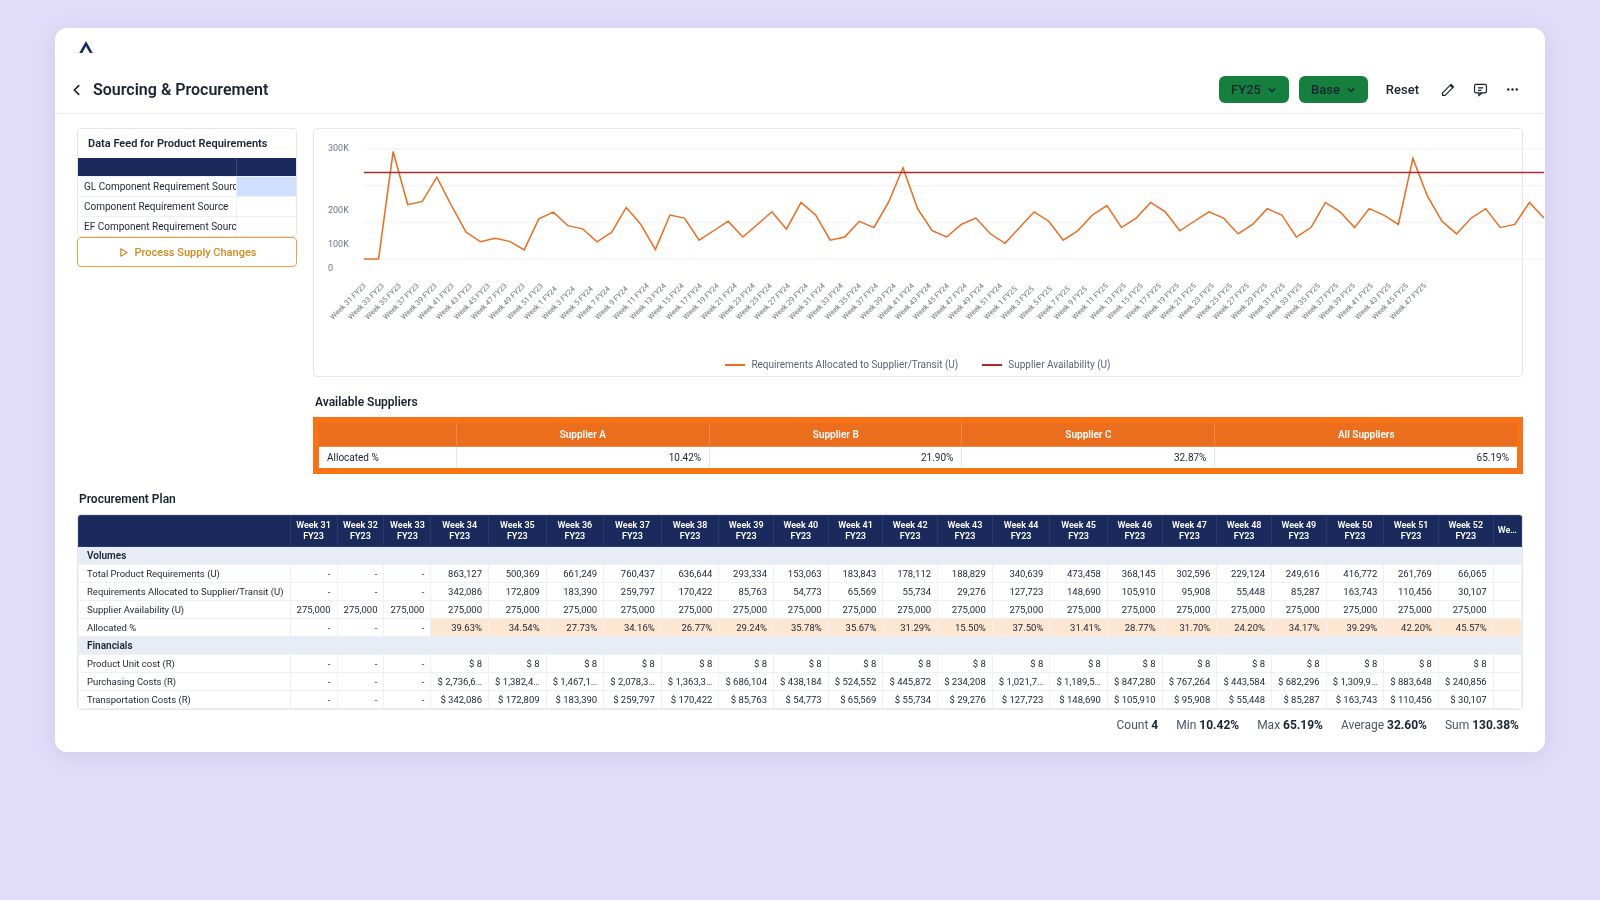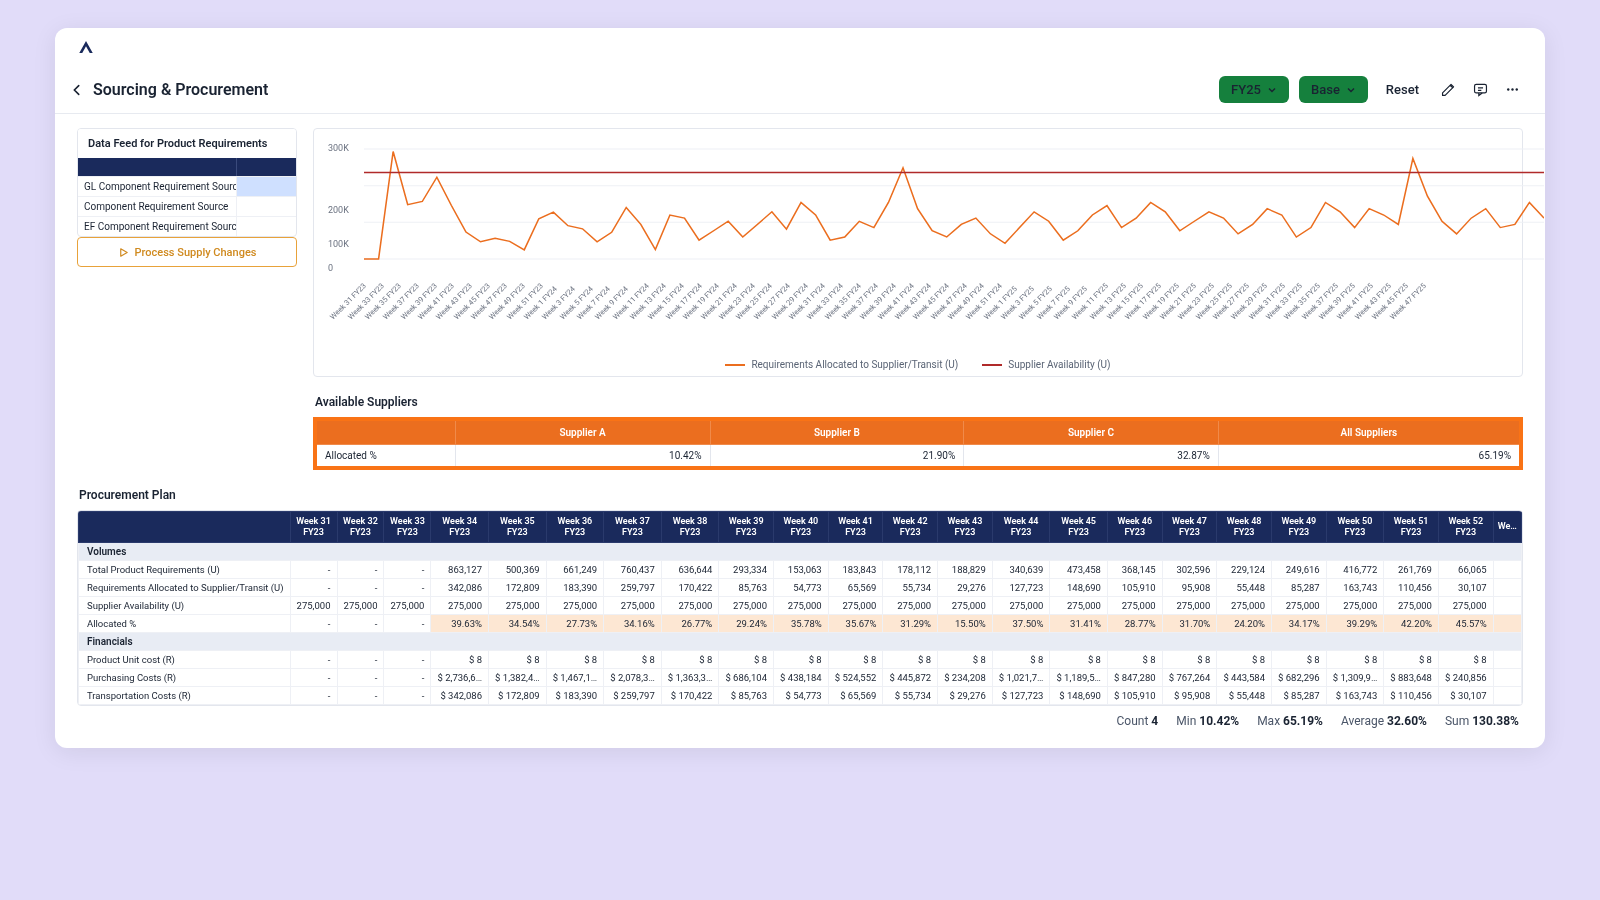--- a/index.html
+++ b/index.html
@@ -40,21 +40,21 @@
   .rightcol{flex:1;min-width:0;}
   .chartbox{border:1px solid #e3e6ed;border-radius:4px;padding:10px 14px 6px 14px;position:relative;background:#fff;}
   .chartarea{height:170px;position:relative;}
   .ylabel{position:absolute;left:0;font-size:9px;color:#6b7280;}
   .xlabels{display:flex;padding-left:36px;font-size:7.5px;color:#6b7280;transform-origin:left;height:44px;position:relative;}
   .xlabels span{position:absolute;transform:rotate(-45deg);transform-origin:left top;white-space:nowrap;top:6px;}
   .legend{display:flex;justify-content:center;gap:24px;font-size:10px;color:#5a6475;padding-top:6px;}
   .legend span{display:flex;align-items:center;gap:6px;}
   .legline{width:20px;height:2px;display:inline-block;}
   .sectiontitle{font-size:12px;font-weight:600;margin:18px 0 8px 2px;}
-  .supptable{width:100%;border:4px solid #f97316;border-collapse:collapse;font-size:10px;}
+  .supptable{width:100%;border:6px solid #f97316;border-collapse:collapse;font-size:10px;}
   .supptable th{background:#eb6e1f;color:#fff;font-weight:600;padding:6px 8px;text-align:center;border:1px solid #f08a4a;}
   .supptable th:first-child{background:#eb6e1f;width:140px;}
   .supptable td{padding:5px 8px;text-align:right;border:1px solid #e3e6ed;background:#fff;}
   .supptable td:first-child{text-align:left;}
   .fullwidth{padding:0 22px;}
   .plantable{width:100%;border-collapse:collapse;font-size:9.5px;}
   .plantable th{background:#1a2a5c;color:#fff;font-weight:600;padding:4px 4px;text-align:center;border:1px solid #2a3a6c;font-size:9px;line-height:1.2;}
   .plantable th:first-child{text-align:left;width:190px;background:#1a2a5c;padding-left:8px;}
   .plantable td{padding:3px 6px;text-align:right;border:1px solid #eef0f5;background:#fff;white-space:nowrap;}
   .plantable td:first-child{text-align:left;padding-left:8px;}

